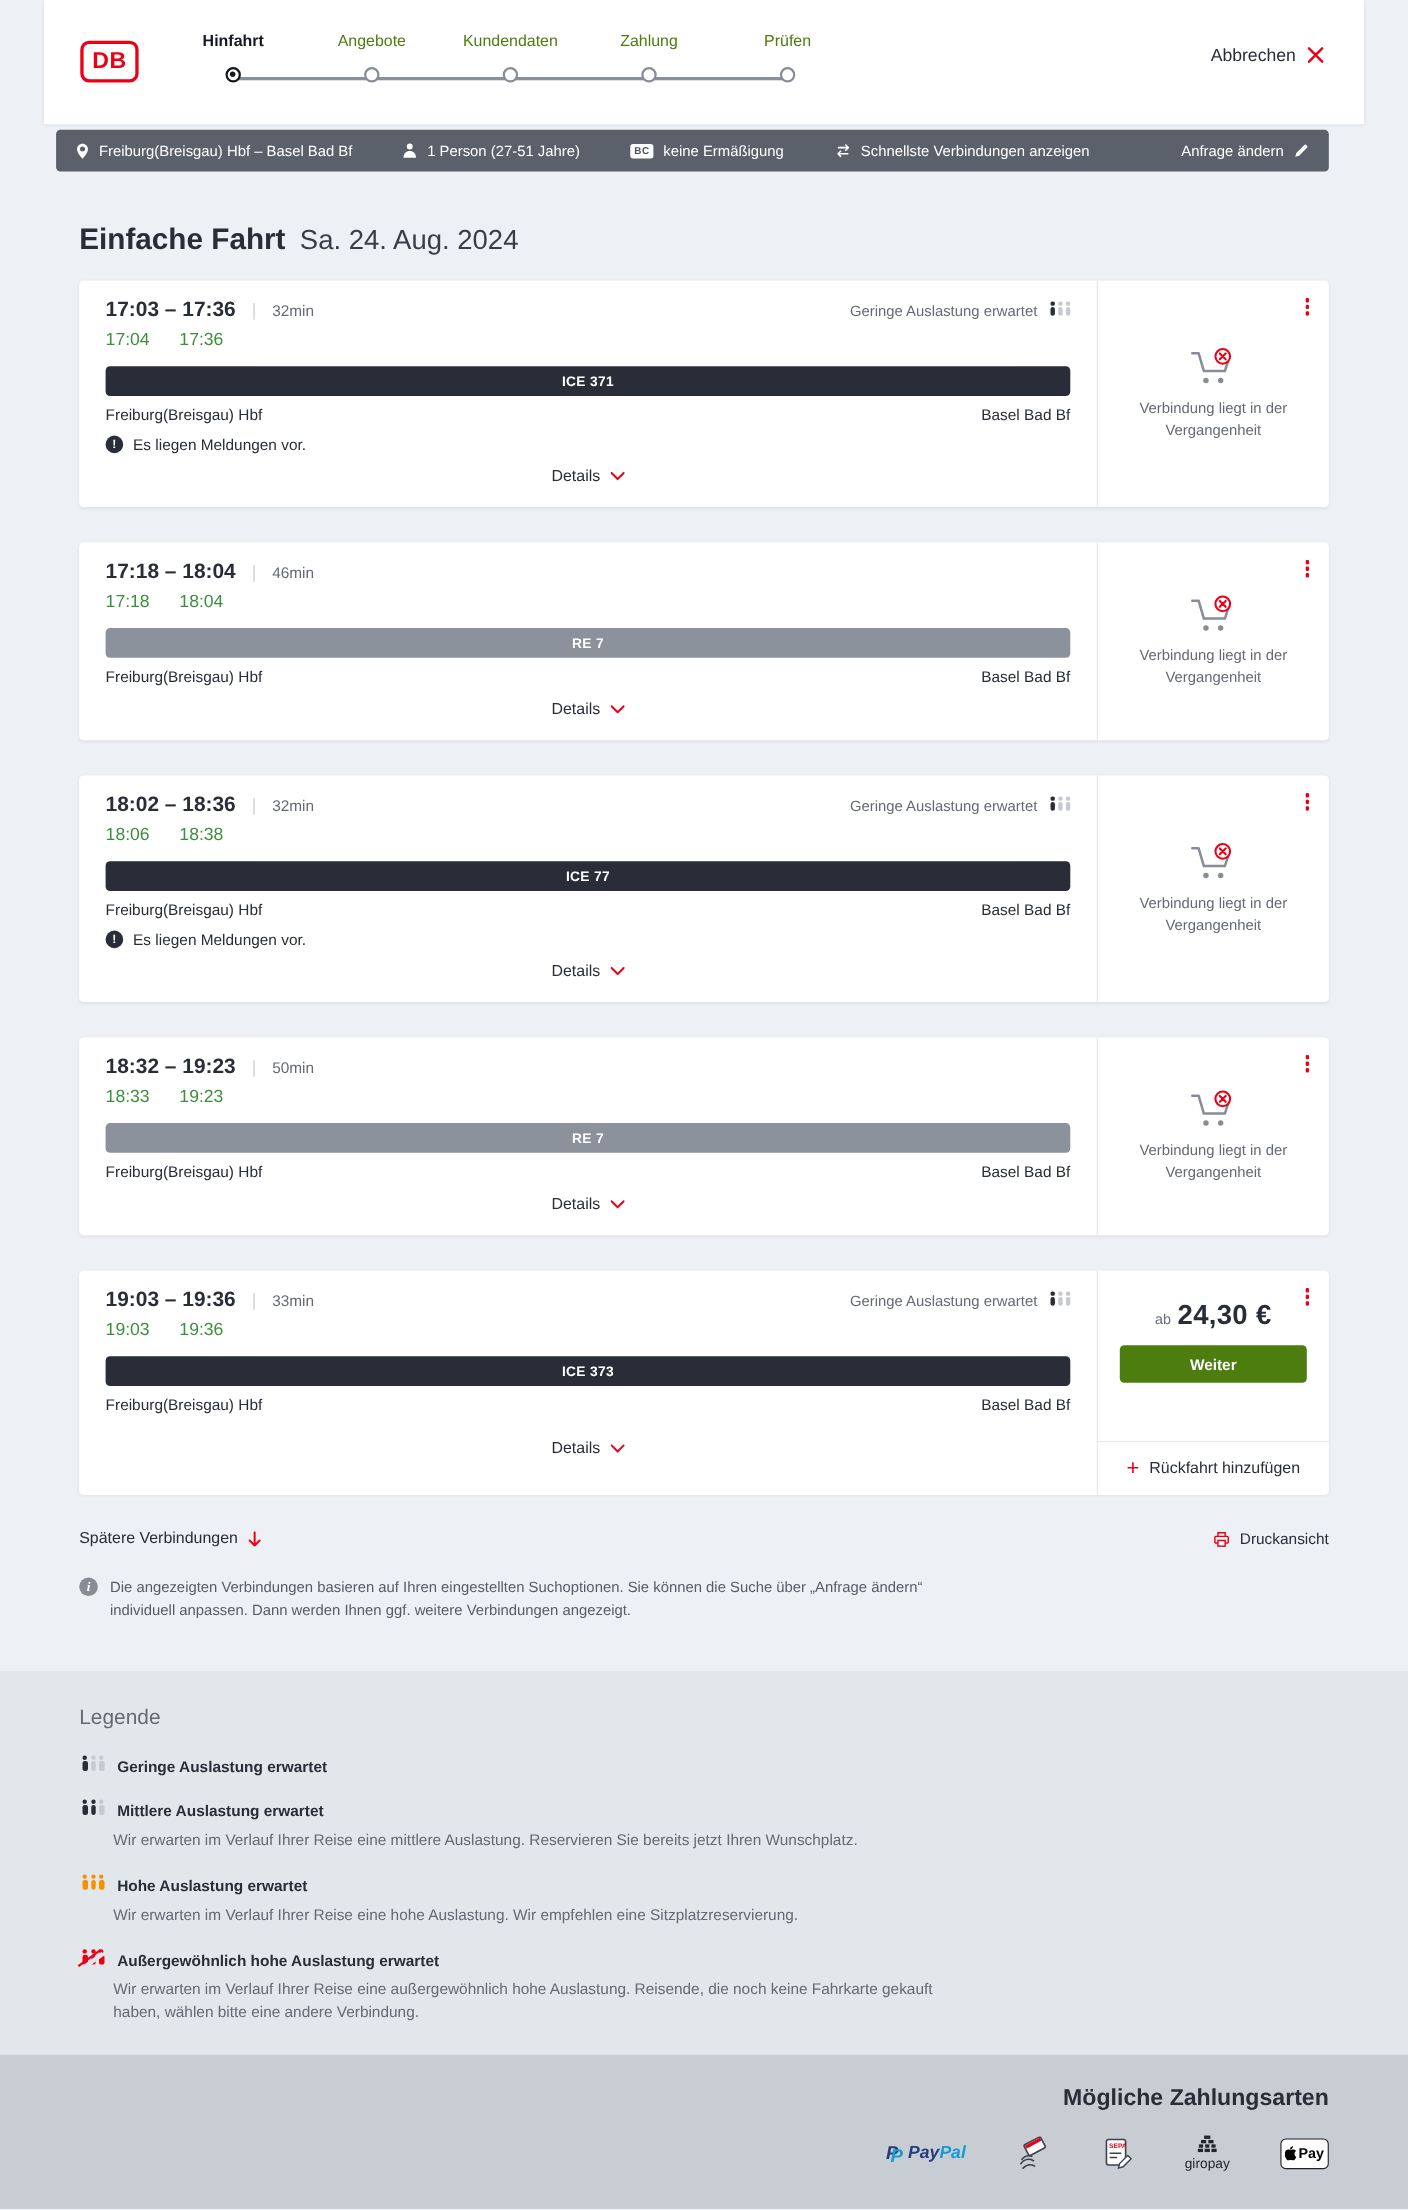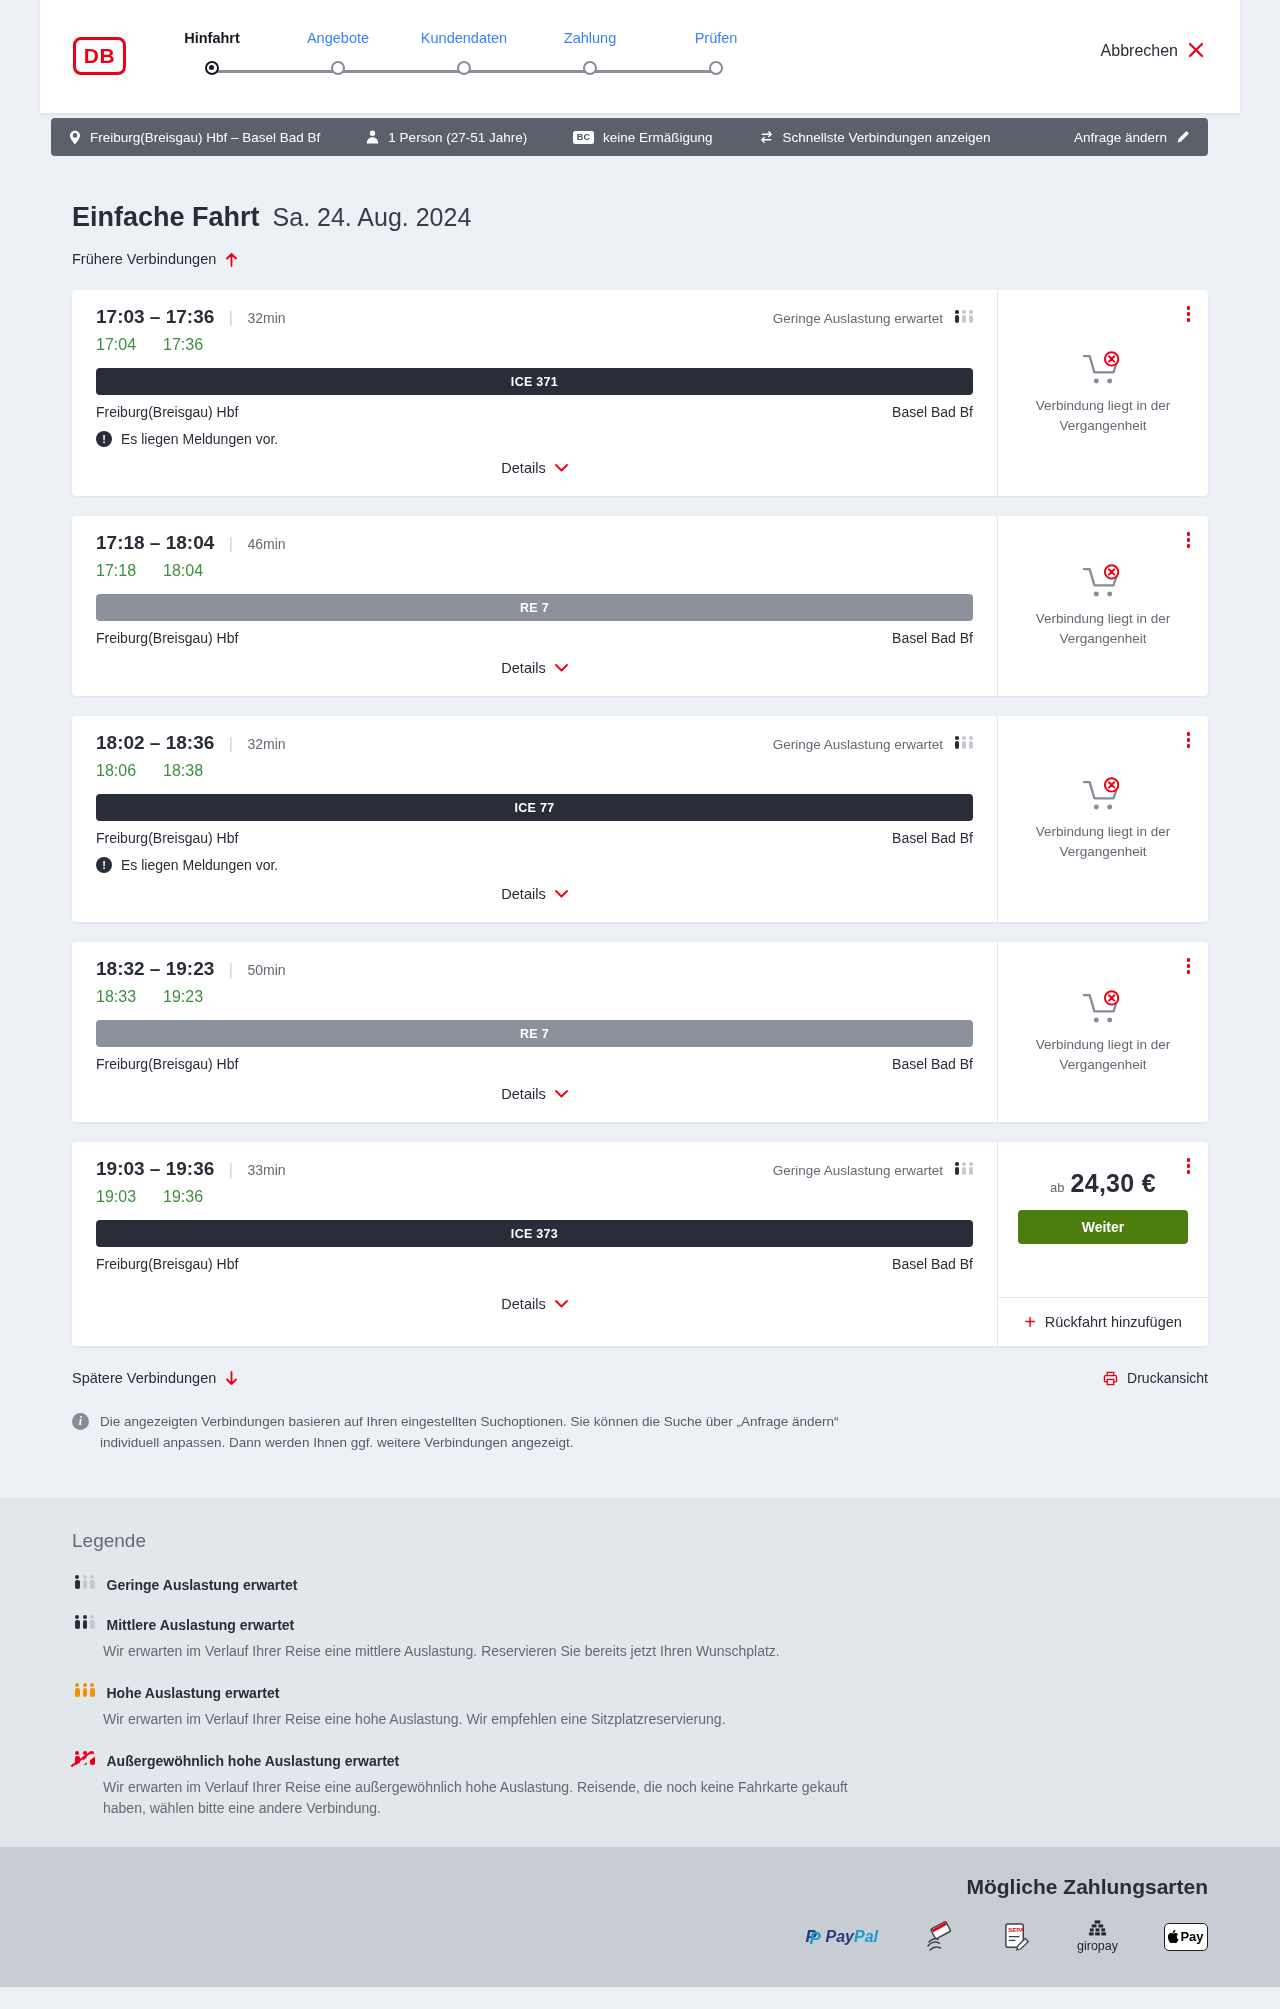--- a/index.html
+++ b/index.html
@@ -15,21 +15,21 @@
   .topbar{ position:relative; margin:0 40px; height:113px; background:#fff;
            box-shadow:0 1px 3px rgba(40,45,55,.10); }
   .db-logo{ position:absolute; left:33px; top:37px; width:53px; height:38px;
             border:3.5px solid #ec0016; border-radius:8px; background:#fff;
             display:flex; align-items:center; justify-content:center;
             color:#ec0016; font-size:21px; font-weight:800; letter-spacing:.5px;}
   .stepper{ position:absolute; left:109px; top:30px; width:630px; display:flex; }
   .stepper::before{ content:""; position:absolute; left:62px; right:66px; top:40px;
                     height:3px; background:#8a9099; }
   .step{ width:126px; display:flex; flex-direction:column; align-items:center; cursor:pointer;}
-  .step-label{ height:18px; font-size:14.5px; color:#3b82f6; margin-bottom:13px; white-space:nowrap;}
+  .step-label{ height:18px; font-size:14.5px; color:#4d7c0f; margin-bottom:13px; white-space:nowrap;}
   .step.active .step-label{ font-weight:700; color:#14181f; }
   .step-dot{ width:14px; height:14px; border:2.5px solid #878c96; border-radius:50%;
              background:#fff; position:relative; z-index:1; }
   .step.active .step-dot{ border-color:#14181f; }
   .step.active .step-dot::after{ content:""; position:absolute; left:2px; top:2px;
              width:5px; height:5px; border-radius:50%; background:#14181f; }
   .cancel{ position:absolute; right:36px; top:42px; display:flex; 
            gap:10px; font-size:16px; color:#282d37; cursor:pointer; }
   
   .searchbar{ margin:5px 72px 0 51px; height:38px; background:#5a616a; border-radius:4px;
@@ -40,21 +40,21 @@
              padding:1.5px 3.5px; border-radius:2.5px; letter-spacing:.4px;}
   
   .main{ padding:0 72px; }
   .page-title-row{ padding-top:46px; display:flex; align-items:baseline; gap:13px;}
   .trip-type{ font-size:27px; font-weight:800; color:#282d37;}
   .trip-date{ font-size:25px; color:#383e48;}
   .earlier-row{ margin-top:17px; }
   .text-link{ display:inline-flex; align-items:center; gap:9px; font-size:14.5px;
               color:#282d37; cursor:pointer; }
   .cards{ margin-top:22px; }
-  .card{ display:flex; background:#fff; border-radius:4px; margin-bottom:20px;
+  .card{ display:flex; background:#fff; border-radius:4px; margin-bottom:32px;
          box-shadow:0 1px 3px rgba(40,45,55,.07); }
   .card-main{ flex:1; padding:16px 24px 4px 24px; }
   .row1{ display:flex; justify-content:space-between; align-items:baseline; height:24px;}
   .time-range{ font-size:19px; font-weight:800; color:#282d37; }
   .sep{ color:#cfd3d9; margin:0 10px; font-weight:300; font-size:16px;}
   .duration{ font-size:14px; color:#646973; }
   .occupancy{ display:flex; align-items:center; gap:9px; font-size:13.5px; color:#646973;}
   .real-times{ margin-top:6px; display:flex; gap:27px; font-size:16px; color:#3d8f3d; height:20px;text-align:center;}
   .trainbar{ margin-top:12px; height:27px; border-radius:4px; display:flex; align-items:center;
              justify-content:center; color:#fff; font-size:12.5px; font-weight:700;
@@ -213,30 +213,20 @@
     </span>
   </div>
 </div>
 
 <main class="main">
   <div class="page-title-row">
     <span class="trip-type">Einfache Fahrt</span>
     <span class="trip-date">Sa. 24. Aug. 2024</span>
   </div>
 
-  <div class="earlier-row">
-    <span class="text-link">
-      <span>Frühere Verbindungen</span>
-      <span>
-        <svg width="13" height="15" viewBox="0 0 13 15">
-            <path d="M6.5 14V2M2 6.5L6.5 2 11 6.5" stroke="#ec0016" stroke-width="1.8" fill="none" stroke-linecap="round" stroke-linejoin="round"></path>
-          </svg>
-      </span>
-    </span>
-  </div>
 
   <div class="cards">
 
     <article class="card">
       <div class="card-main">
         <div class="row1">
           <div>
             <span class="time-range">17:03 – 17:36</span>
             <span class="sep">|</span>
             <span class="duration">32min</span>

